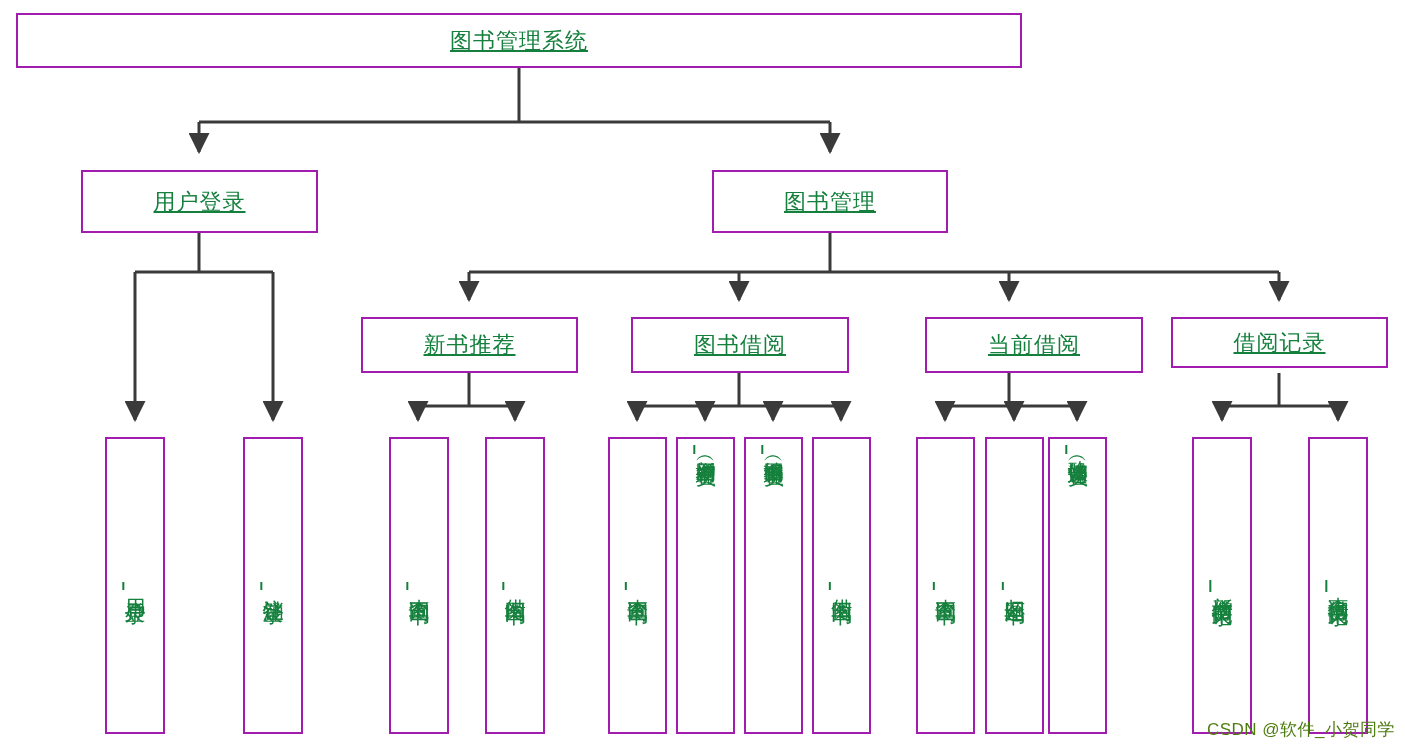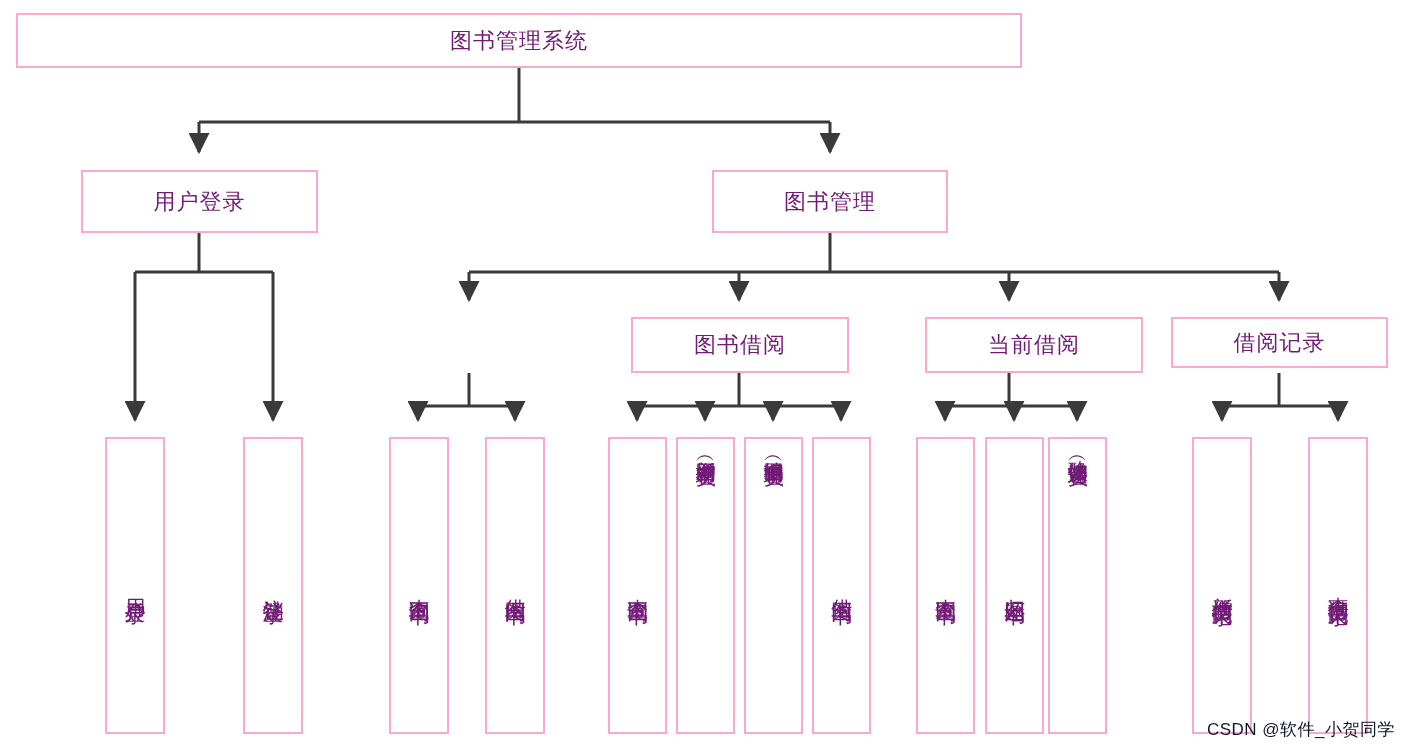--- a/index.html
+++ b/index.html
@@ -24,25 +24,26 @@
     left: 0;
     top: 0;
     width: 1405px;
     height: 747px;
   }
   
   .node {
     position: absolute;
     box-sizing: border-box;
     background: #ffffff;
-    border: 2px solid #f9a8d4;
+    border: 2px solid #a21caf;
     display: flex;
     align-items: center;
     justify-content: center;
-    color: #701a75;
+    color: #15803d;
+    text-decoration: underline;
   }
   .node.level-root,
   .node.level-2,
   .node.level-3 {
     font-size: 22px;
     letter-spacing: 1px;
   }
   .node.level-root .node-label,
   .node.level-2 .node-label,
   .node.level-3 .node-label {
@@ -72,21 +73,21 @@
   .node.leaf.short-text {
     align-items: center;
     padding-top: 0;
   }
   
   #watermark {
     position: absolute;
     right: 10px;
     bottom: 6px;
     font-size: 17px;
-    color: #0f172a;
+    color: #4d7c0f;
     white-space: nowrap;
     letter-spacing: 0.5px;
     pointer-events: none;
   }
 </style>
 </head>
 <body>
 
 <div id="canvas">
 
@@ -144,20 +145,23 @@
     <span class="node-label">图书管理系统</span>
   </div>
 
   <div class="node level-2" style="left: 81px; top: 170px; width: 237px; height: 63px;">
     <span class="node-label">用户登录</span>
   </div>
   <div class="node level-2" style="left: 712px; top: 170px; width: 236px; height: 63px;">
     <span class="node-label">图书管理</span>
   </div>
 
+  <div class="node level-3" style="left: 361px; top: 317px; width: 217px; height: 56px;">
+    <span class="node-label">新书推荐</span>
+  </div>
   <div class="node level-3" style="left: 631px; top: 317px; width: 218px; height: 56px;">
     <span class="node-label">图书借阅</span>
   </div>
   <div class="node level-3" style="left: 901px; top: 317px; width: 218px; height: 56px; margin-left: 24px;">
     <span class="node-label">当前借阅</span>
   </div>
   <div class="node level-3" style="left: 1171px; top: 317px; width: 217px; height: 51px;">
     <span class="node-label">借阅记录</span>
   </div>
 

